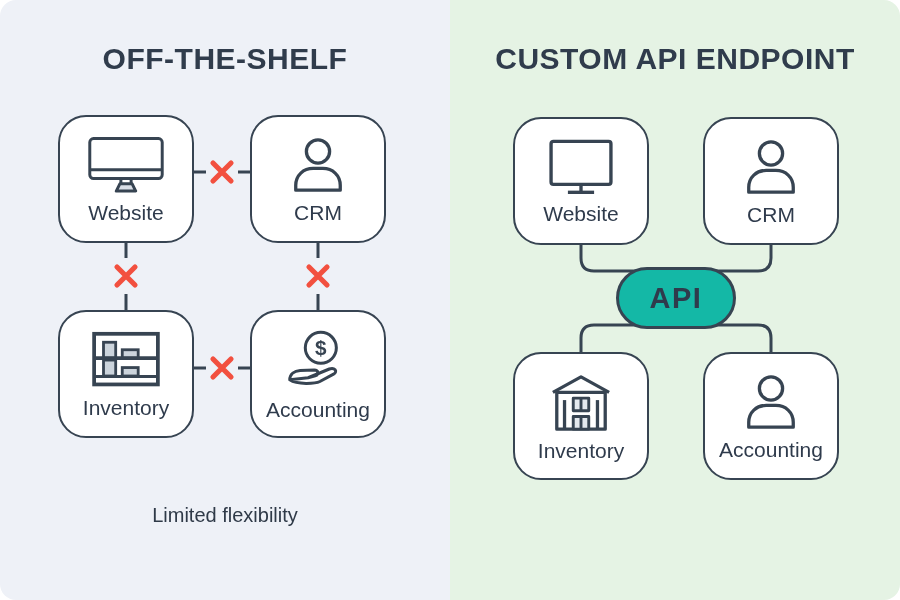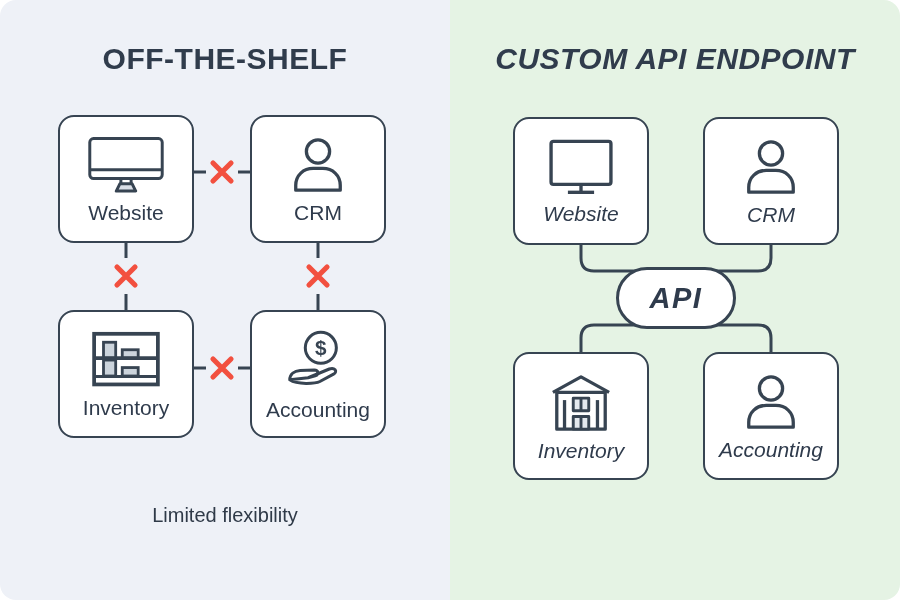--- a/index.html
+++ b/index.html
@@ -1,31 +1,31 @@
 <!DOCTYPE html>
 <html><head>
 <meta charset="utf-8">
 <style>
   html,body{margin:0;padding:0;background:#ffffff;width:900px;height:600px;
     font-family:"Liberation Sans","DejaVu Sans",sans-serif;}
   .card{position:relative;width:900px;height:600px;border-radius:16px;overflow:hidden;display:flex;}
   .panel{position:relative;width:450px;height:600px;}
   .panel-left{background:#eef1f7;}
-  .panel-right{background:#e5f3e4;font-style:italic;}
+  .panel-right{background:#e5f3e4;}
   .panel-title{position:absolute;top:42px;left:0;width:100%;text-align:center;
     font-size:30px;font-weight:bold;letter-spacing:.5px;color:#303c4c;}
   .caption{position:absolute;top:504px;left:0;width:100%;text-align:center;
     font-size:20px;color:#2f3a48;}
   .app-box{position:absolute;width:136px;height:128px;background:#ffffff;
-    border:2.5px solid #374452;border-radius:16px;box-sizing:border-box;
+    border:2.5px solid #374452;border-radius:28px;box-sizing:border-box;
     display:flex;flex-direction:column;align-items:center;justify-content:center;gap:6px;}
   .app-label{font-size:21px;font-weight:500;color:#2f3b4c;line-height:1;}
   .icon{display:flex;align-items:center;justify-content:center;}
   .conn-layer{position:absolute;top:0;left:0;width:450px;height:600px;pointer-events:none;}
-  .api-pill{position:absolute;left:166px;top:267px;width:120px;height:62px;background:#ffffff;
+  .api-pill{position:absolute;left:166px;top:267px;width:120px;height:62px;background:#14b8a6;
     border:3px solid #374452;border-radius:31px;box-sizing:border-box;
     display:flex;align-items:center;justify-content:center;
     font-size:29px;font-weight:bold;letter-spacing:1.5px;color:#2f3b4c;}
 </style>
 </head>
 <body>
 
 <div class="card">
 
   <div class="panel panel-left">

